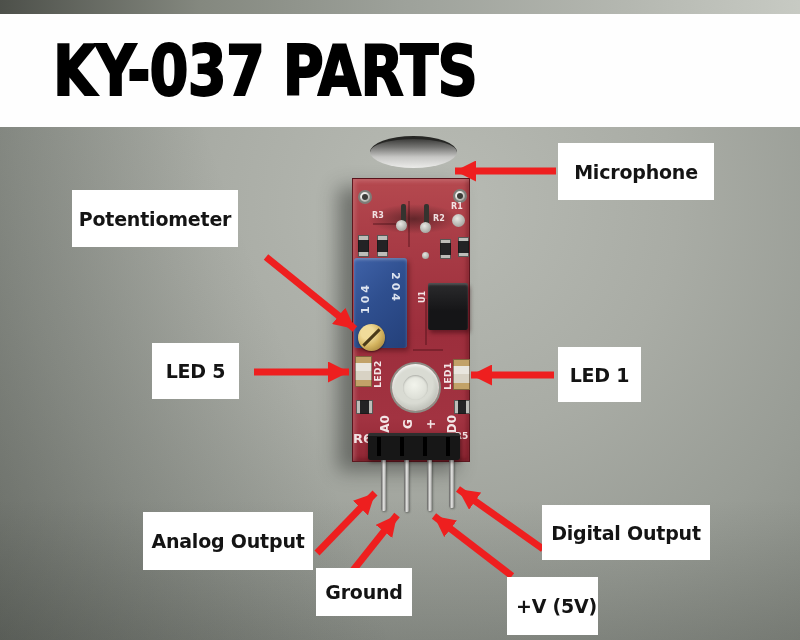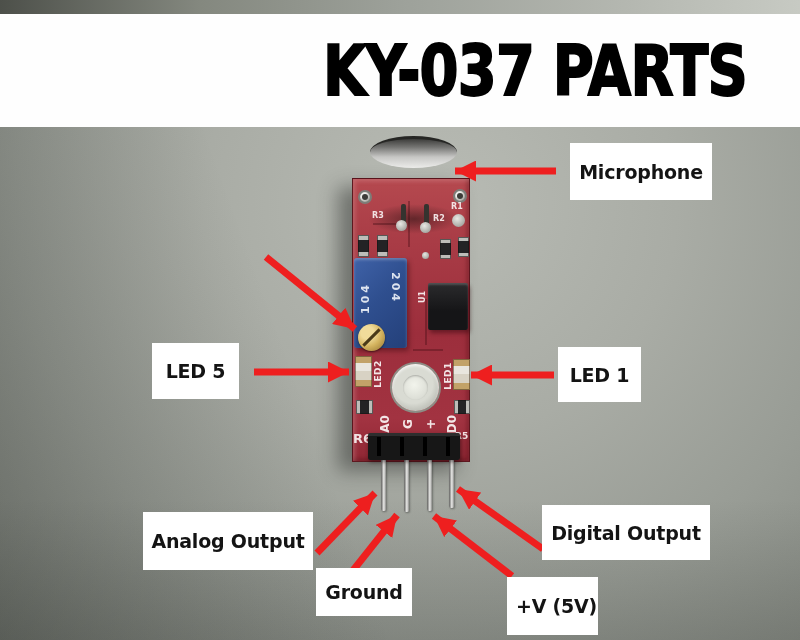--- a/index.html
+++ b/index.html
@@ -9,21 +9,21 @@
   *{margin:0;padding:0;box-sizing:border-box;}
   body{font-family:"DejaVu Sans","Liberation Sans",sans-serif;background:#444;}
   .stage{position:relative;width:800px;height:640px;overflow:hidden;
     background:radial-gradient(ellipse at 55% 32%, #b8bbb4 0%, #a9aca5 38%, #989c95 68%, #82867f 100%);}
   .vignette{position:absolute;inset:0;pointer-events:none;z-index:0;
     background:linear-gradient(70deg, rgba(35,39,35,.30), rgba(35,39,35,0) 38%),
                linear-gradient(0deg, rgba(35,39,35,.18), rgba(35,39,35,0) 22%);}
   .top-strip{position:absolute;left:0;top:0;width:800px;height:14px;z-index:1;
     background:linear-gradient(90deg,#4d504a 0%,#84887f 25%,#9da19a 50%,#b4b7b0 78%,#c7cac3 100%);}
   .banner{position:absolute;left:0;top:14px;width:800px;height:113px;background:var(--banner_bg);
-    z-index:7;display:flex;align-items:center;justify-content:flex-end;}
+    z-index:7;display:flex;align-items:center;justify-content:flex-start;}
   .title{font-size:70px;font-weight:bold;color:var(--title_color);letter-spacing:-1px;
     transform:scaleX(.8);transform-origin:center;-webkit-text-stroke:2px var(--title_color);white-space:nowrap;}
 
   
   .board{position:absolute;left:352px;top:178px;width:118px;height:284px;z-index:2;
     background:linear-gradient(180deg,#b5494f 0%,#a93c46 22%,#9c2e3c 55%,#a23341 85%,#8f2734 100%);
     border:1px solid rgba(80,16,24,.85);
     box-shadow:-14px 9px 18px rgba(30,33,30,.45), inset 2px 2px 4px rgba(255,210,210,.25), inset -2px -2px 4px rgba(60,0,10,.35);}
   .trace{position:absolute;background:rgba(70,12,20,.38);}
   .hole{position:absolute;border-radius:50%;background:radial-gradient(circle at 40% 38%, #efefec 0 35%, #b9b9b4 60%, #8e8e89 100%);
@@ -177,20 +177,21 @@
     <line class="arrow-line" x1="556" y1="171" x2="455" y2="171" marker-end="url(#ah)"></line>
     <line class="arrow-line" x1="266" y1="257" x2="355" y2="329" marker-end="url(#ah)"></line>
     <line class="arrow-line" x1="254" y1="372" x2="349" y2="372" marker-end="url(#ah)"></line>
     <line class="arrow-line" x1="554" y1="375" x2="471" y2="375" marker-end="url(#ah)"></line>
     <line class="arrow-line" x1="317" y1="553" x2="375" y2="493" marker-end="url(#ah)"></line>
     <line class="arrow-line" x1="347" y1="578" x2="397" y2="515" marker-end="url(#ah)"></line>
     <line class="arrow-line" x1="512" y1="576" x2="434" y2="516" marker-end="url(#ah)"></line>
     <line class="arrow-line" x1="543" y1="549" x2="458" y2="489" marker-end="url(#ah)"></line>
   </svg>
 
-  <div class="callout" style="left:558px;top:143px;width:142px;height:57px;margin-left:12px;">Microphone</div>
+  <div class="callout" style="left:558px;top:143px;width:156px;height:57px;">Microphone</div>
+  <div class="callout" style="left:72px;top:190px;width:166px;height:57px;">Potentiometer</div>
   <div class="callout" style="left:152px;top:343px;width:87px;height:56px;">LED 5</div>
   <div class="callout" style="left:558px;top:347px;width:83px;height:55px;">LED 1</div>
   <div class="callout" style="left:542px;top:505px;width:168px;height:55px;">Digital Output</div>
   <div class="callout" style="left:143px;top:512px;width:170px;height:58px;">Analog Output</div>
   <div class="callout" style="left:300px;top:568px;width:96px;height:48px;margin-left:16px;">Ground</div>
   <div class="callout" style="left:507px;top:577px;width:91px;height:58px;padding-left:8px;">+V (5V)</div>
 </div>
 
 </body></html>

